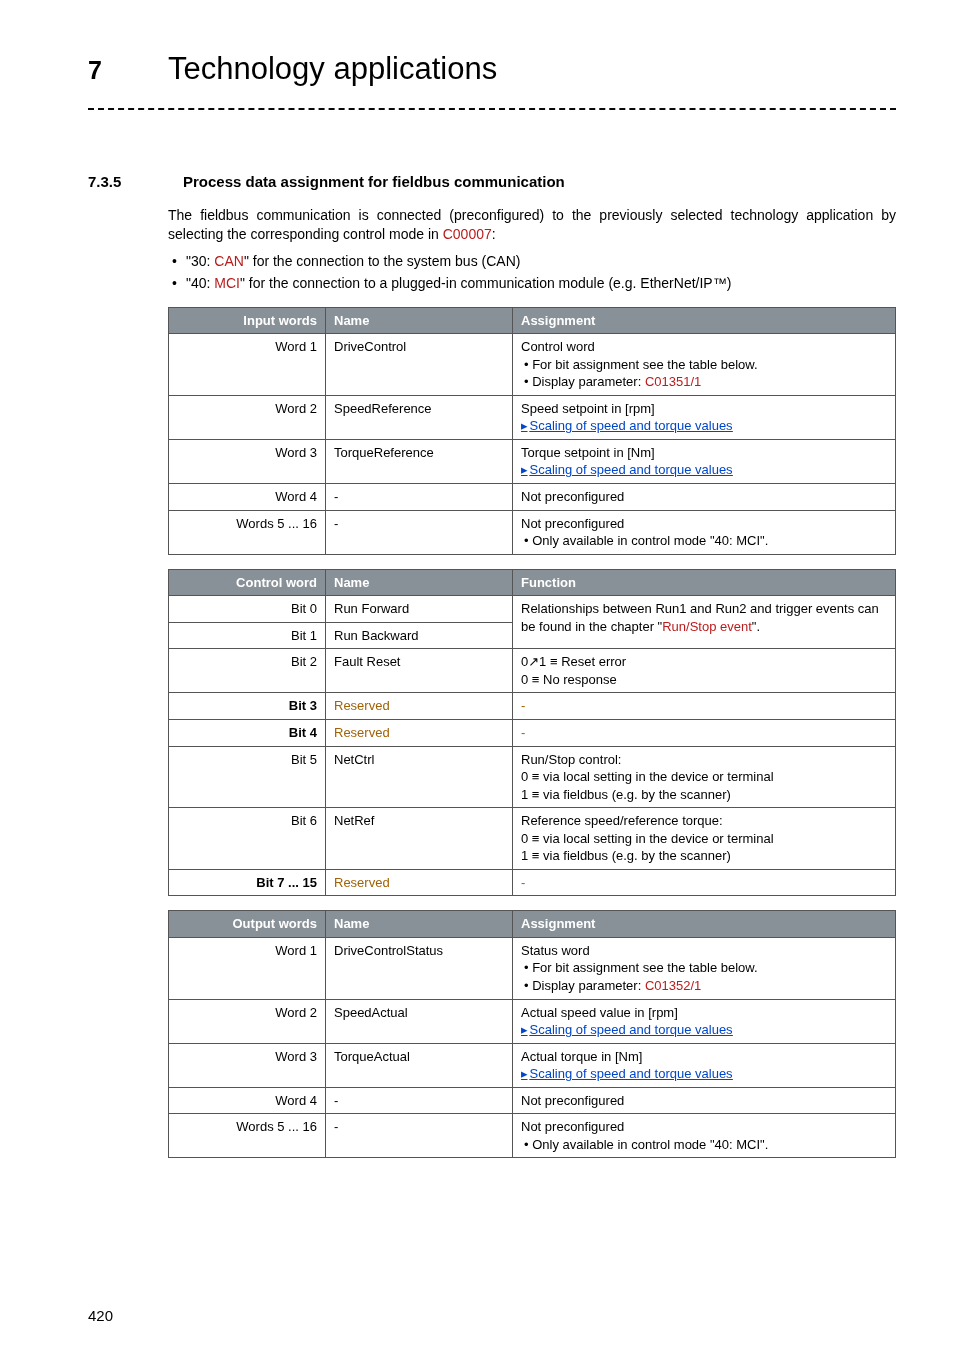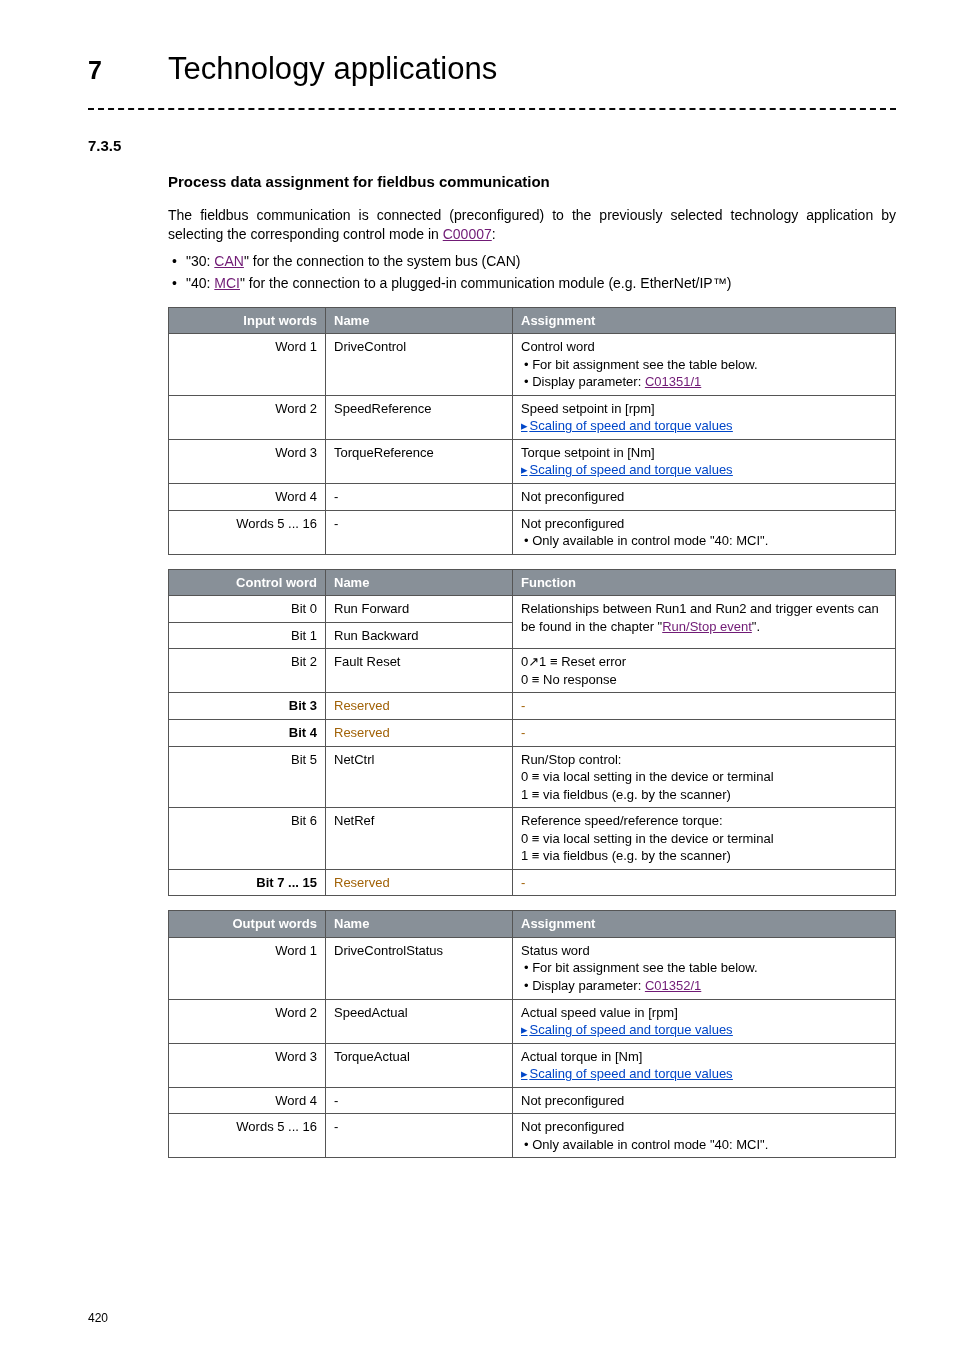--- a/index.html
+++ b/index.html
@@ -45,22 +45,23 @@
     font-size: 14px;
   }
   .dashed-sep {
     height: 0;
     margin: 18px 0 26px 0;
     border: none;
     border-top: 2px dashed #0a0a0a;
   }
   .section-header {
     display: flex;
-    align-items: flex-start;
+    align-items: flex-end;
     margin-bottom: 14px;
+    gap: 15px;
   }
   .section-number {
     font-size: 15px;
     font-weight: 700;
     width: 80px;
   }
   .section-title {
     font-size: 15px;
     font-weight: 700;
     margin-top: 36px;
@@ -83,22 +84,21 @@
     margin: 3px 0;
   }
   ul.bullets > li::before {
     content: "•";
     position: absolute;
     left: 4px;
     top: 0;
     font-size: 14px;
   }
   a.link {
-    color: #701a75;
-    text-decoration: underline;
+    color: #b91c1c;
   }
   .play-link {
     color: #0046c8;
     text-decoration: underline;
   }
   .play-link .tri::before {
     content: "▸";
     color: #0046c8;
     margin-right: 2px;
     text-decoration: none;
@@ -134,21 +134,21 @@
     content: "• ";
   }
   .grey-text { color: #a16207; }
   .footer {
     position: absolute;
     bottom: 24px;
     left: 88px;
     right: 58px;
     display: flex;
     justify-content: space-between;
-    font-size: 12px;
+    font-size: 15px;
     color: #000;
     gap: 15px;
   }
 </style>
 </head>
 <body>
 
 <div class="page">
 
   <div class="chapter-line">

